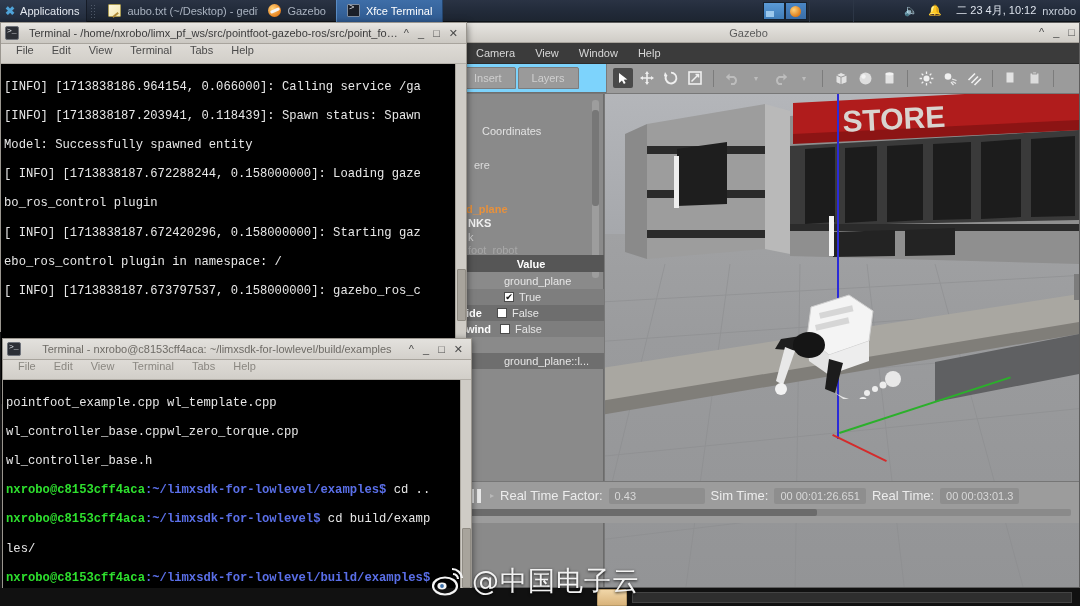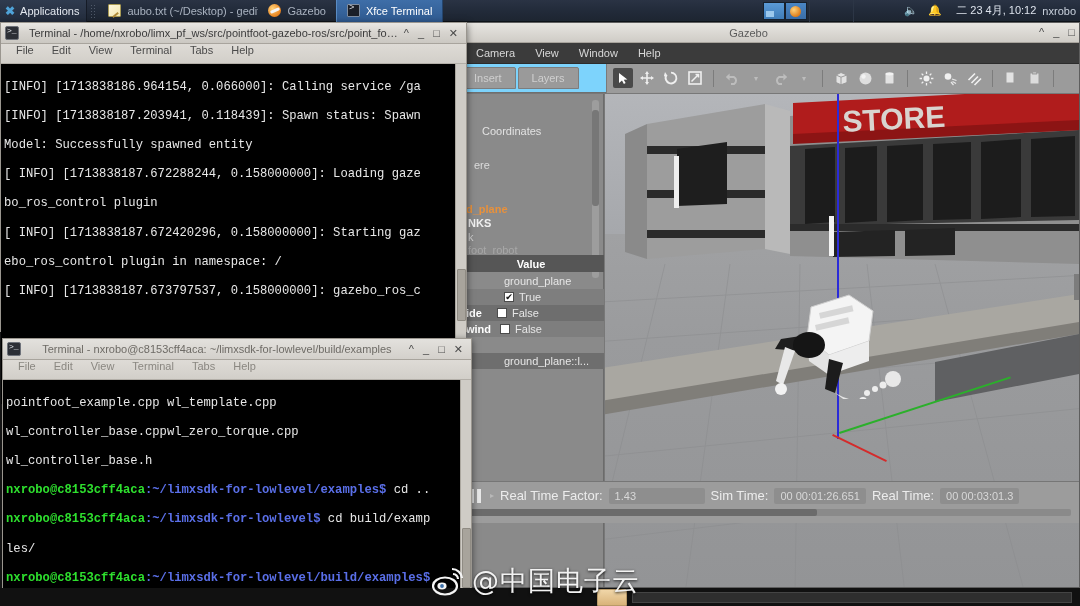--- a/index.html
+++ b/index.html
@@ -484,21 +484,21 @@
       </div>
 
       <div class="gz-status">
         <div class="gz-srow">
           <span class="pausebtn">
               <i></i>
               <i></i>
             </span>
           <span class="tiny">▸</span>
           <span class="sl">Real Time Factor:</span>
-          <span class="sv wide">1.43</span>
+          <span class="sv wide">0.43</span>
           <span class="sl">Sim Time:</span>
           <span class="sv">00 00:01:26.651</span>
           <span class="sl">Real Time:</span>
           <span class="sv">00 00:03:01.3</span>
         </div>
         <div class="gz-bar">
             <i></i>
           </div>
       </div>
     </div>

